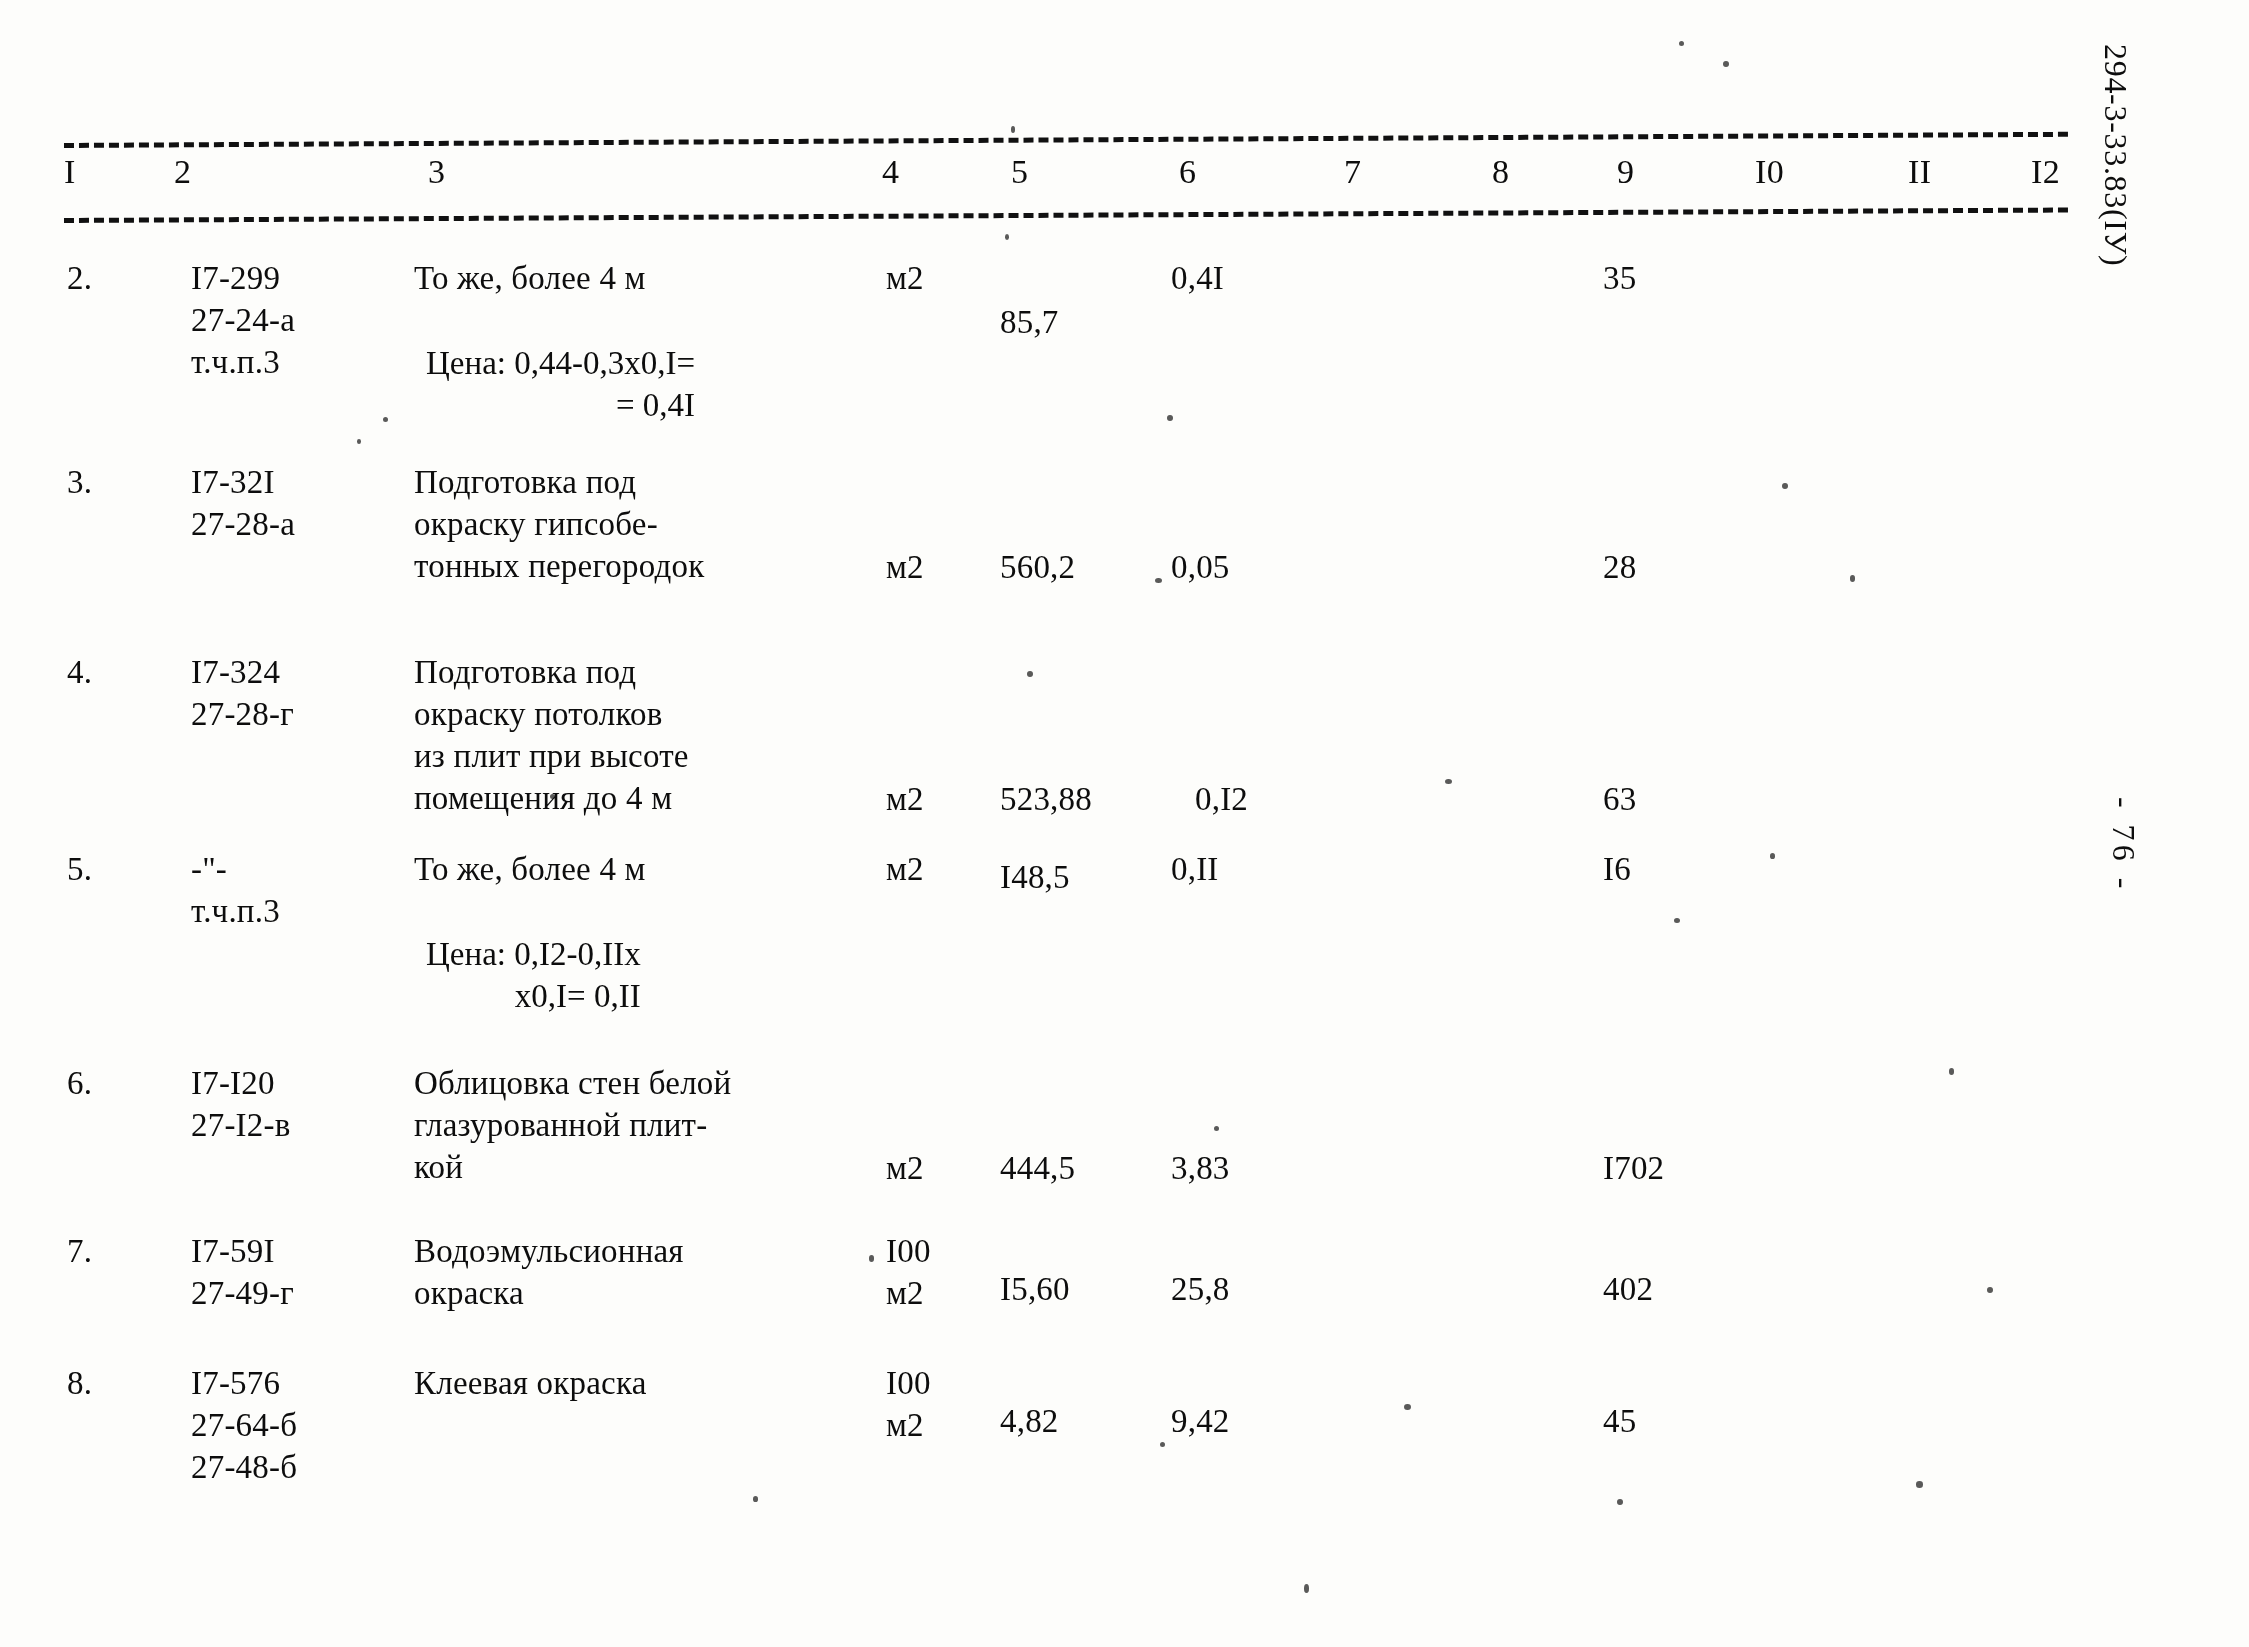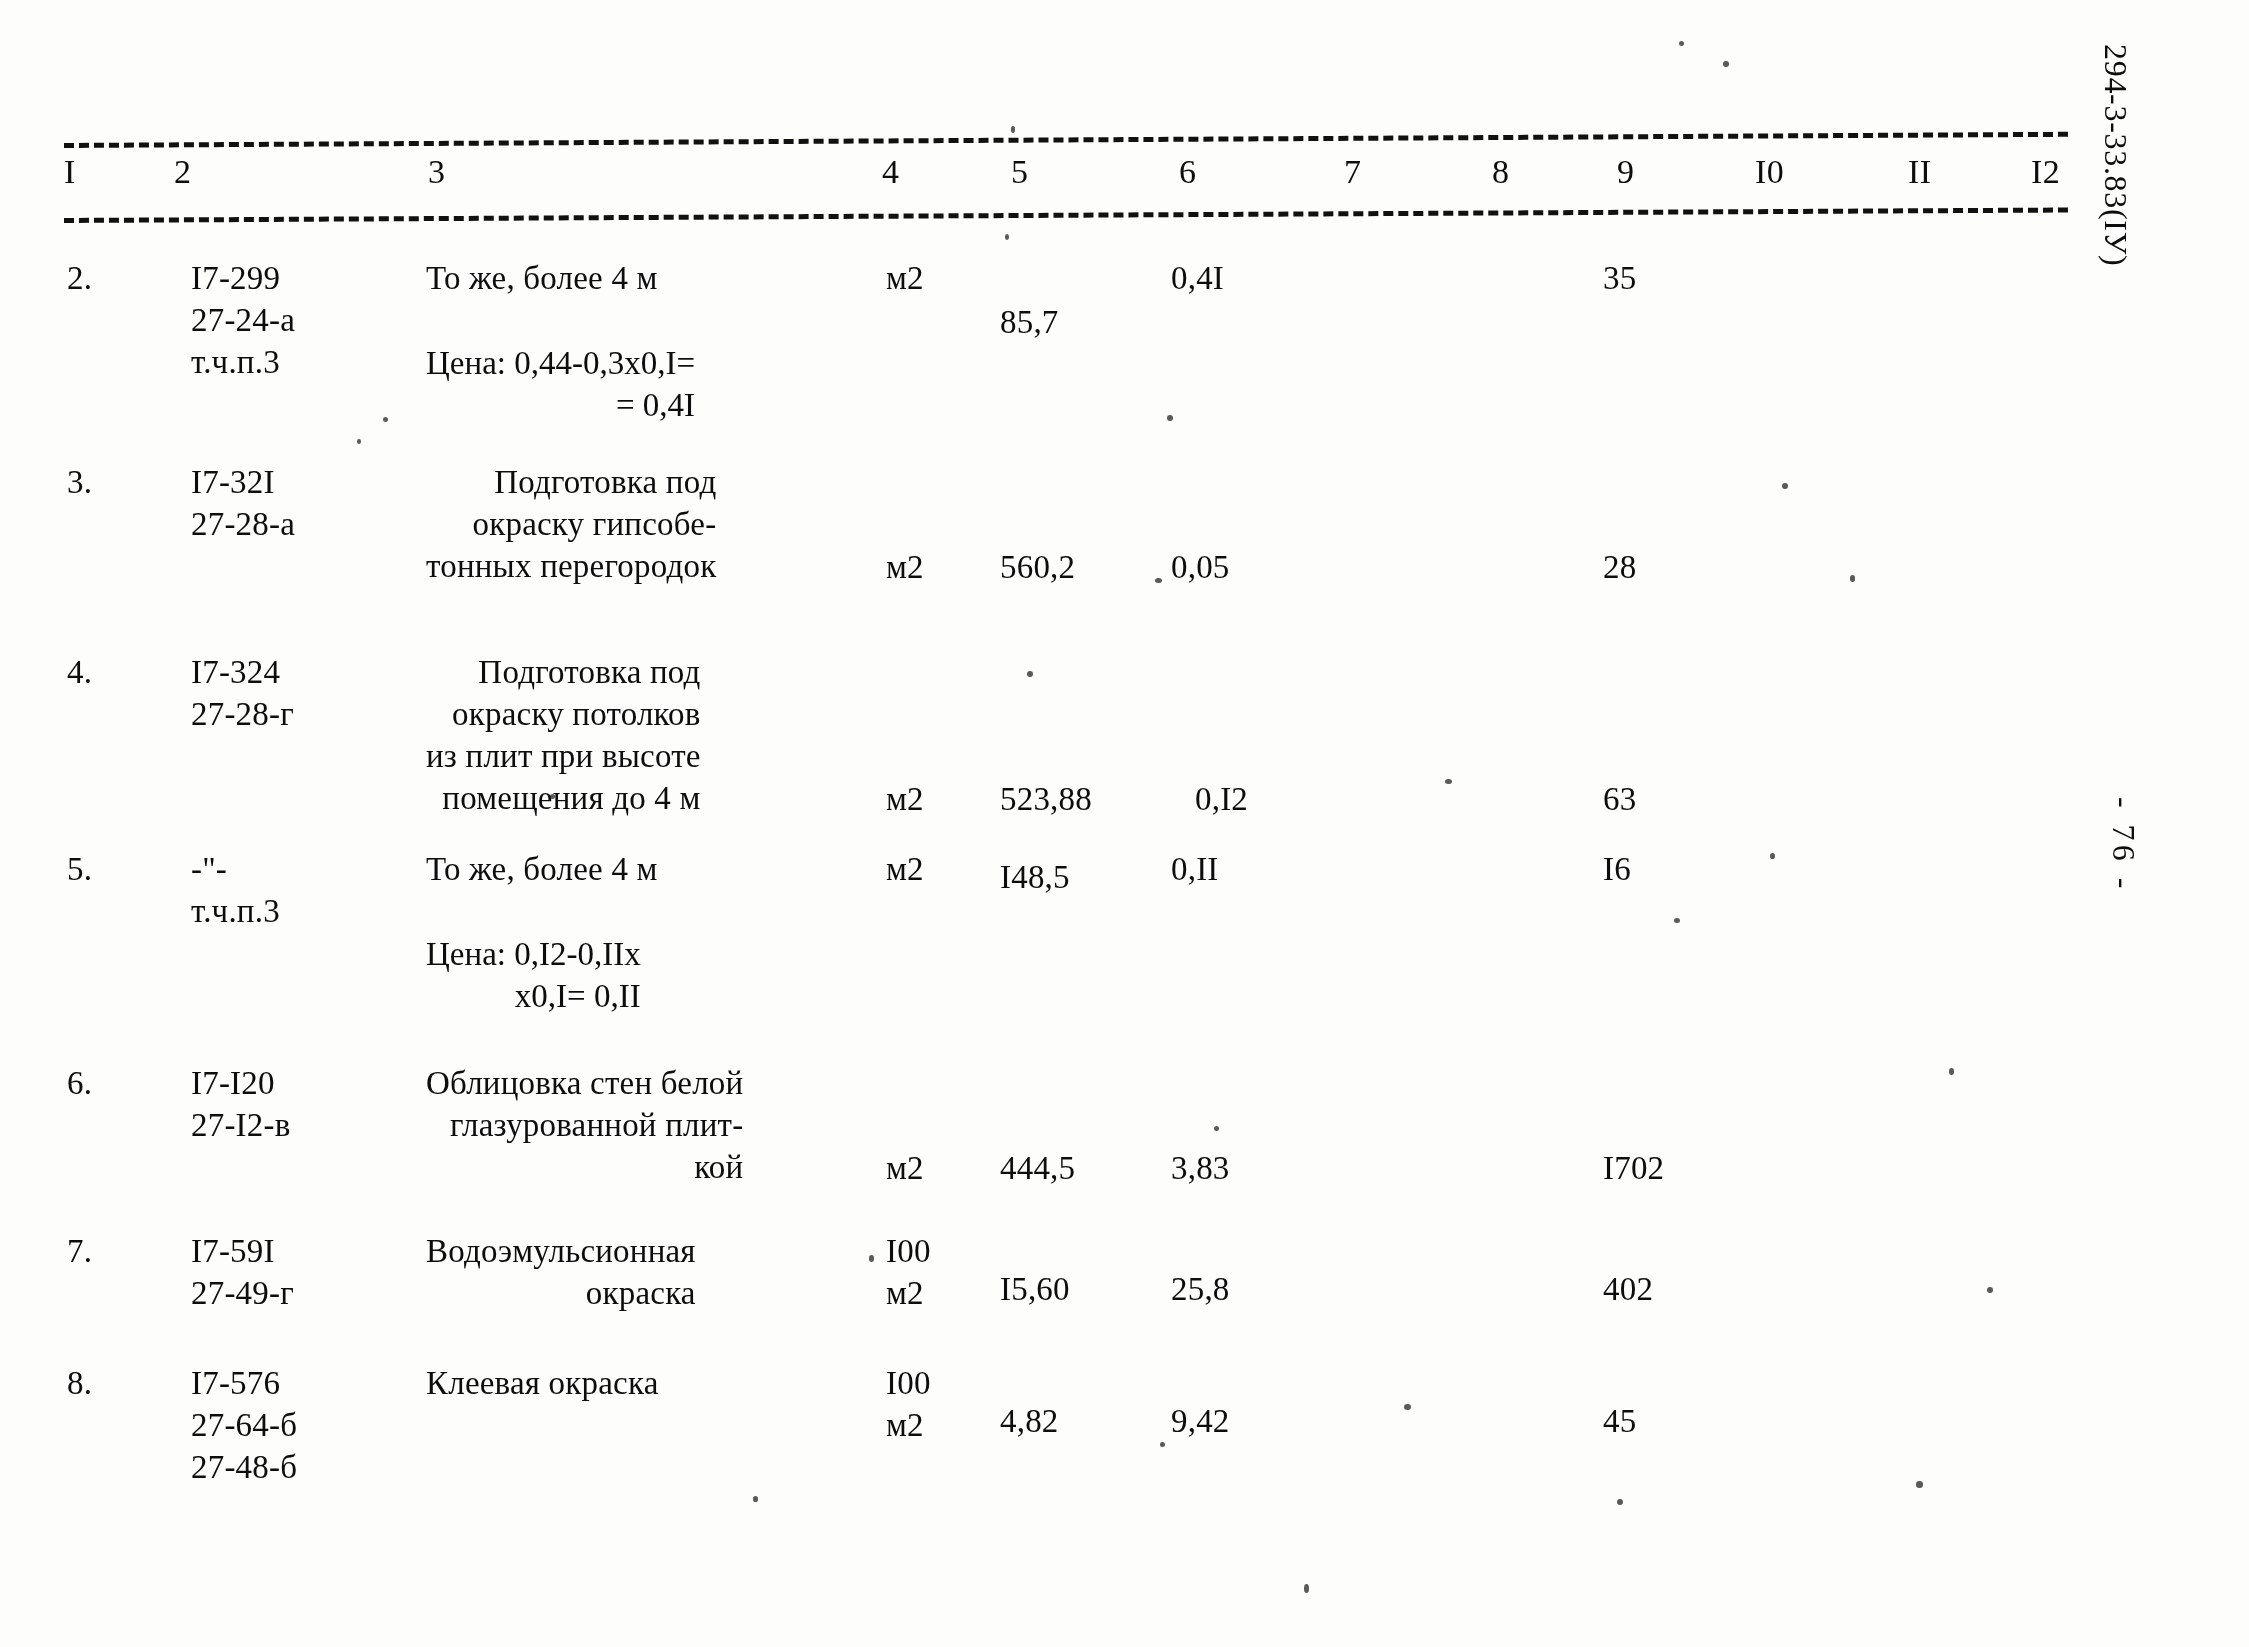--- a/index.html
+++ b/index.html
@@ -81,21 +81,21 @@
 
   .cell {
     position: absolute;
     font-size: 33px;
     line-height: 42px;
     white-space: pre;
     letter-spacing: 0.2px;
   }
   .cell.no      { left: 67px;  }
   .cell.code    { left: 191px; }
-  .cell.desc    { left: 426px; text-align: right; }
+  .cell.desc    { left: 414px; }
   .cell.unit    { left: 886px;}
   .cell.qty     { left: 1000px;}
   .cell.price   { left: 1171px;}
   .cell.col9    { left: 1603px;}
 
   .cell.qty, .cell.price, .cell.col9 { text-align: left; }
 
   .price-note {
     position: absolute;
     left: 426px;

